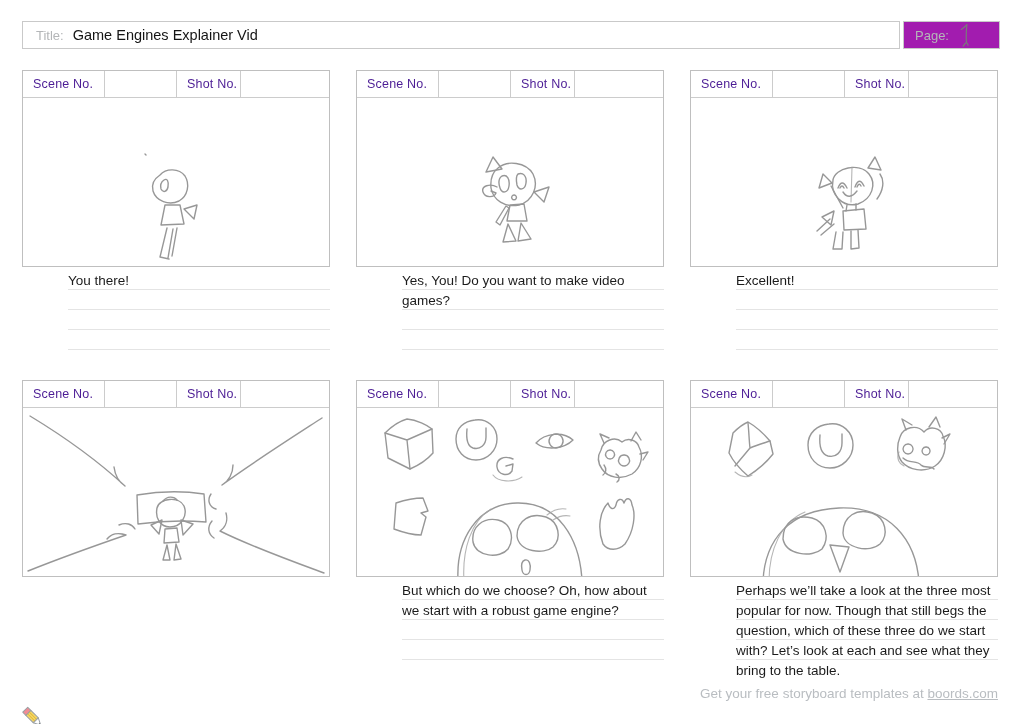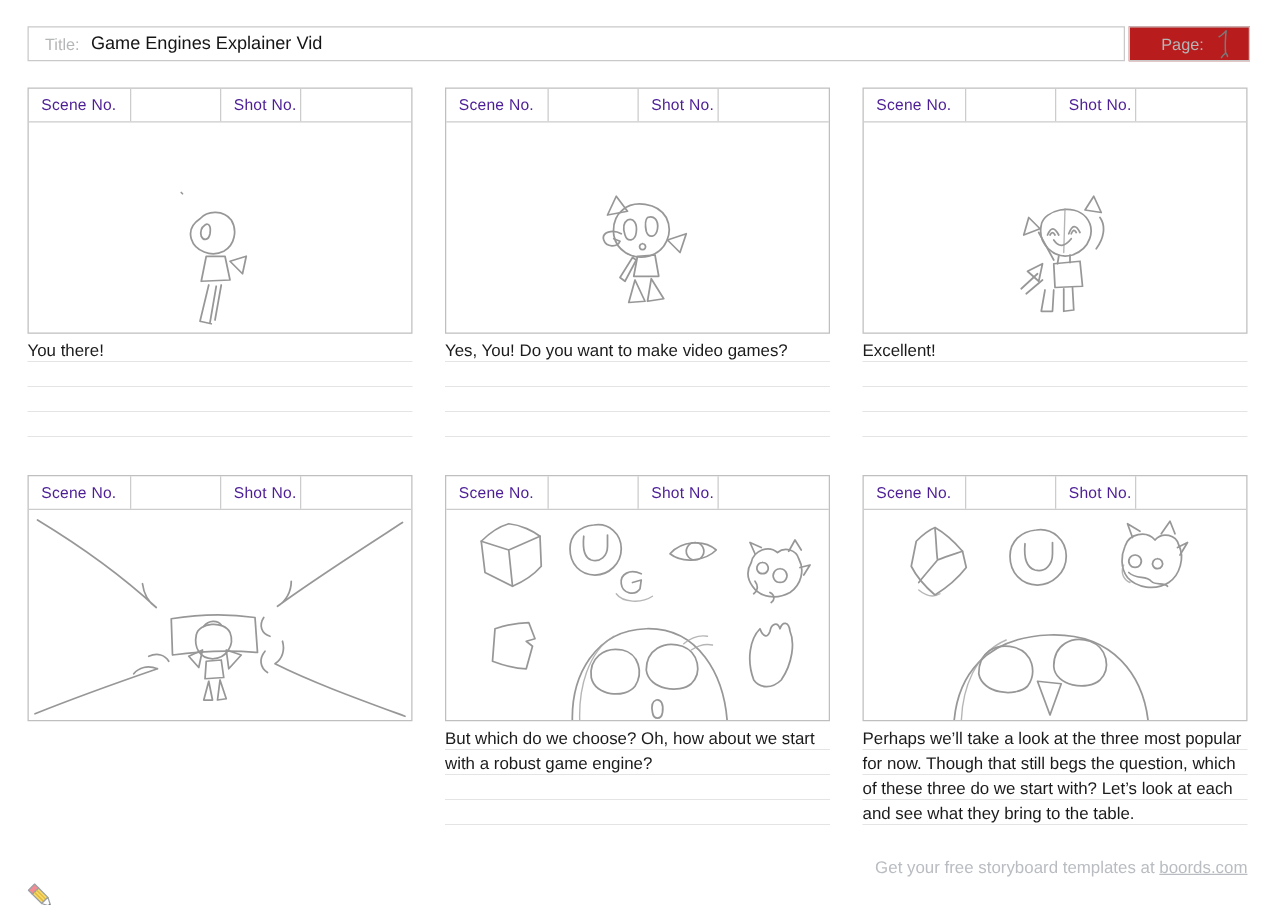--- a/index.html
+++ b/index.html
@@ -10,22 +10,22 @@
   
   .title-box {
     position:absolute; left:22px; top:21px; width:878px; height:28px;
     border:1px solid #c9c9c9; box-sizing:border-box;
     display:flex; align-items:center; padding-left:13px; gap:9px;
     background:#fff;
   }
   .page-box {
     position:absolute; left:903px; top:21px; width:97px; height:28px;
     border:1px solid #c9c9c9; box-sizing:border-box;
-    display:flex; align-items:center; padding-left:25px; gap:8px;
-    background:#b91c1c;
+    display:flex; align-items:center; padding-left:11px; gap:8px;
+    background:#a21caf;
   }
   .field-label { color:#b4b6b8; font-size:13px; }
   .title-value { color:#151515; font-size:14.5px; }
   .page-glyph { display:block; }
   .sr { position:absolute; width:1px; height:1px; overflow:hidden; clip:rect(0 0 0 0); white-space:nowrap; }
 
   
   .panel { position:absolute; width:308px; }
   .frame { border:1px solid #bfbfbf; box-sizing:border-box; height:197px; background:#fff; }
   .head { height:27px; box-sizing:border-box; border-bottom:1px solid #cccccc; display:flex; }
@@ -38,20 +38,21 @@
   .cell.c3 { width:64px; } .cell.c4 { width:89px; border-right:none; }
   .canvas { height:168px; }
   .canvas svg { display:block; width:306px; height:168px; }
   .sk { fill:none; stroke:#8f8f8f; stroke-width:1.4; stroke-linecap:round; stroke-linejoin:round; opacity:.92; }
   .sk2 { fill:none; stroke:#9b9b9b; stroke-width:1.1; stroke-linecap:round; stroke-linejoin:round; opacity:.8; }
 
   .cap {
     position:relative; margin-top:3px; height:82px;
     background:repeating-linear-gradient(to bottom,
       transparent 0px, transparent 19px, #e4e4e4 19px, #e4e4e4 20px);
+    margin-left:46px;
   }
   .cap-text {
     color:#1b1b1b; font-size:13.5px; line-height:20px; padding-top:1px;
   }
 
   
   .brand { position:absolute; left:20px; top:680px; display:flex; align-items:center; gap:7px; }
   .brand-text { font-size:22px; color:#0c4a6e; letter-spacing:.2px;margin-top:48px; }
   .promo { position:absolute; right:26px; top:686px; font-size:13.5px; color:#b9bdc1; }
   .promo a { color:#b9bdc1; text-decoration:underline;margin-top:39px; }

